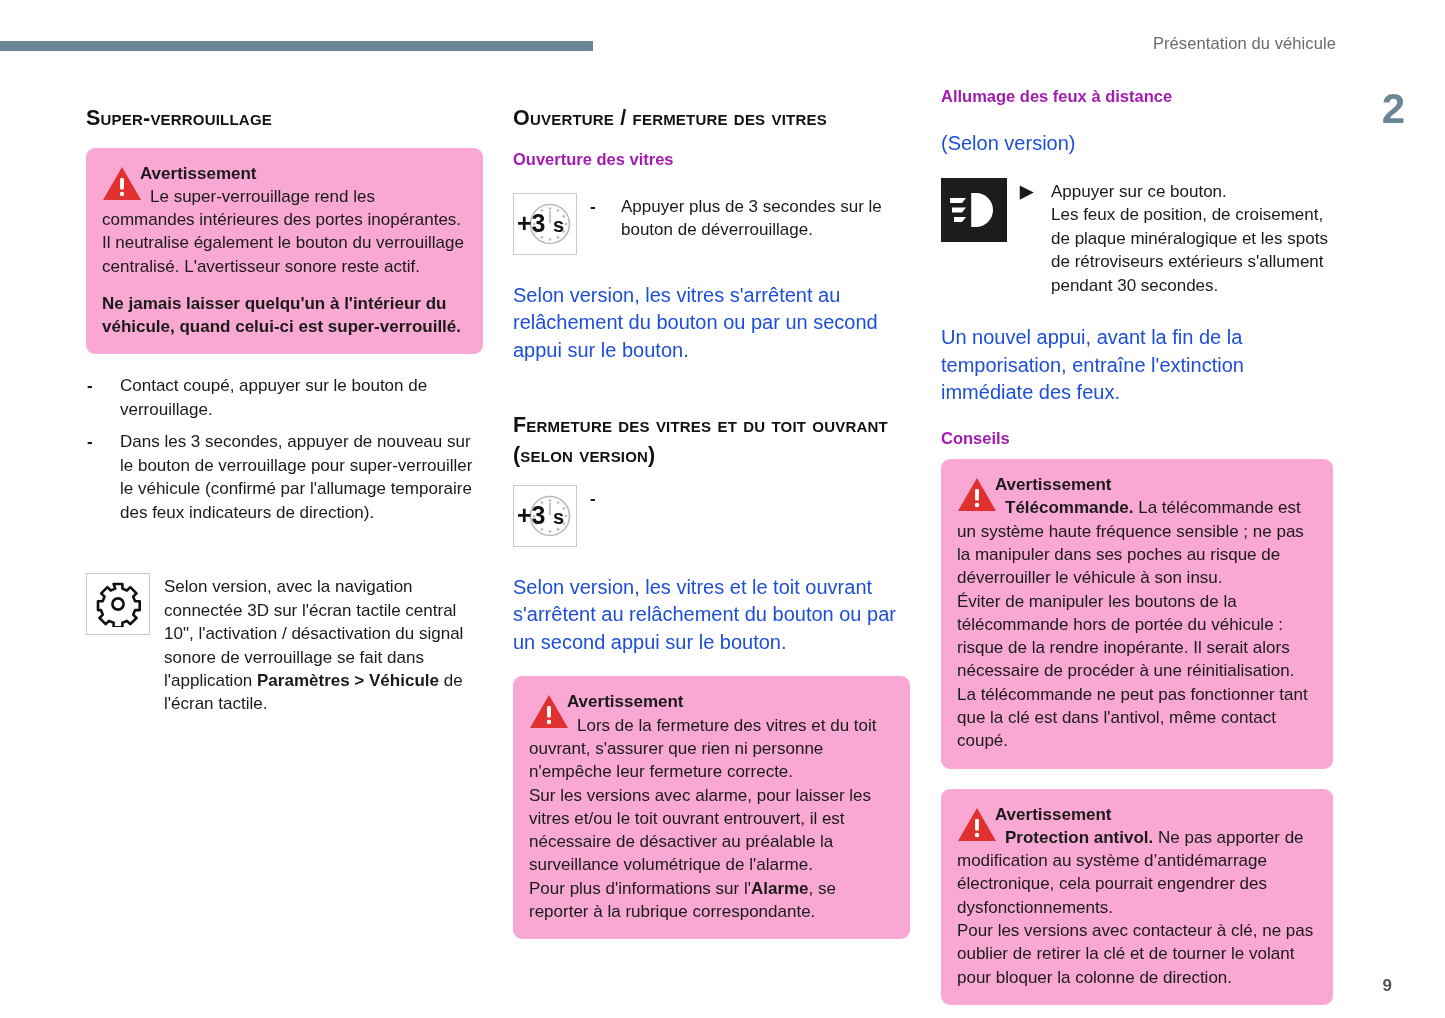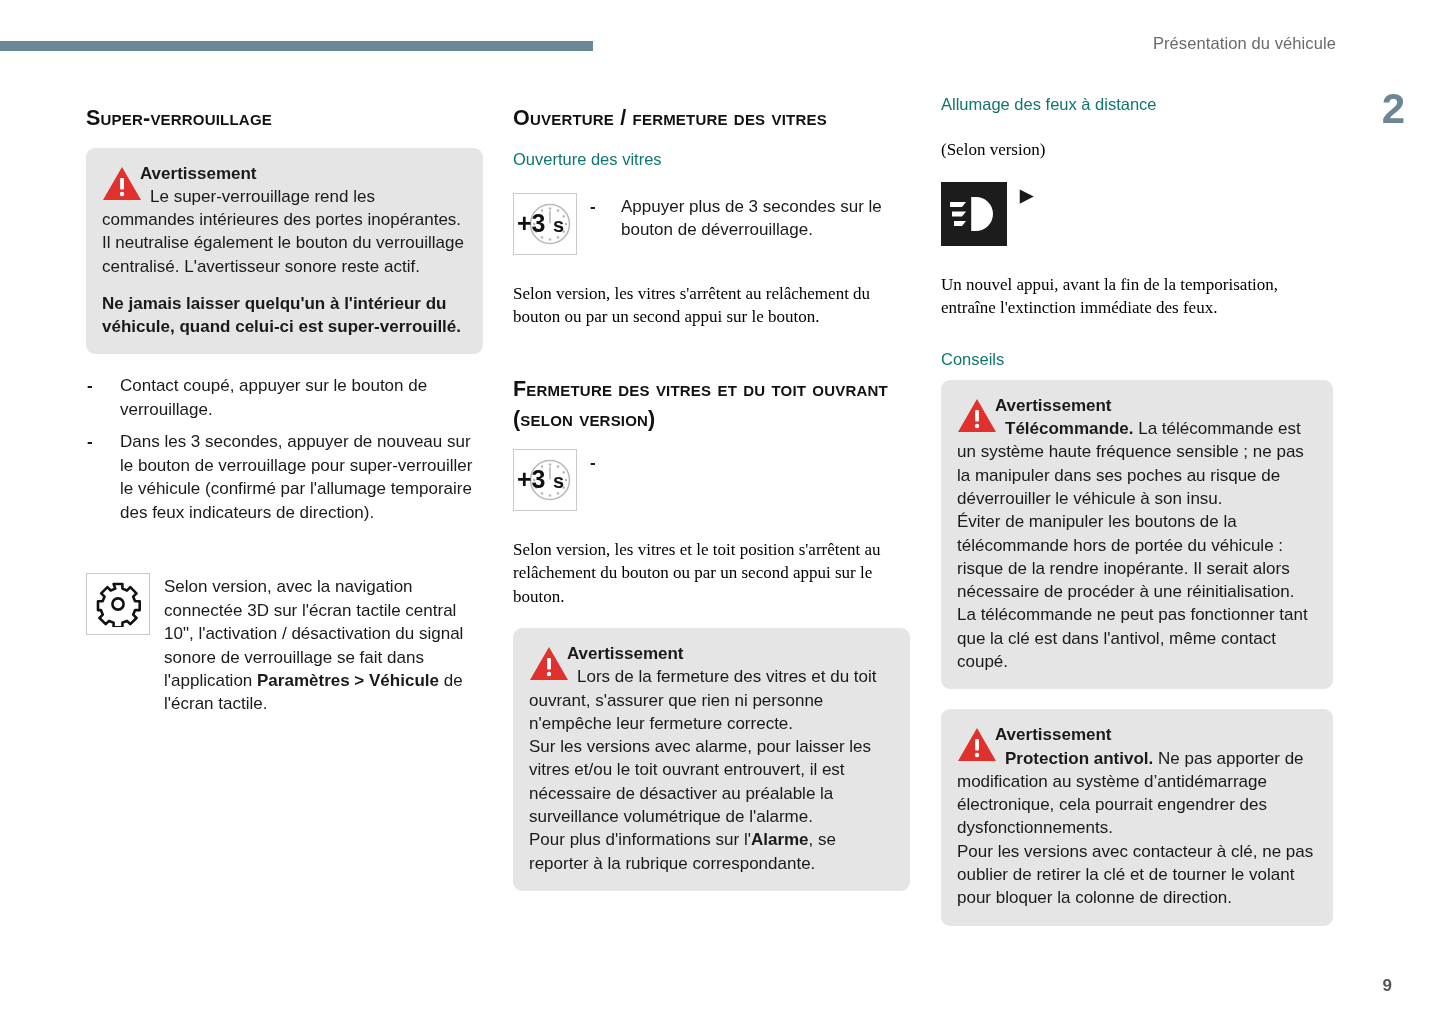--- a/index.html
+++ b/index.html
@@ -43,27 +43,27 @@
   
   h1.sec {
     font-size: 21.5px; font-weight: 700; letter-spacing: .2px;
     line-height: 1.42; color: #111;
     font-variant: small-caps; text-transform: lowercase;
     margin-bottom: 14px;
     margin-top: 18px;
   }
   h1.sec::first-letter { text-transform: uppercase; }
   h2.sub {
-    font-size: 16.5px; font-weight: 400; color: #0f766e;
-    margin-bottom: 10px; line-height: 1.35; margin-top: 8px;
+    font-size: 16.5px; font-weight: 700; color: #a21caf;
+    margin-bottom: 10px; line-height: 1.35;
   }
 
   
   p.body {
-    font-size: 17px; line-height: 1.38; color: #000000; font-family: Liberation Serif, serif;
+    font-size: 20px; line-height: 1.38; color: #1d4ed8;
   }
   .gap-s { height: 13px; }
   .gap-m { height: 20px; }
   .gap-l { height: 27px; }
 
   b, strong { font-weight: 700; }
 
   
   ul.dash { list-style: none; }
   ul.dash li {
@@ -72,21 +72,21 @@
     font-size: 17px; line-height: 1.38;
     margin-bottom: 9px;
   }
   ul.dash li .dash-mark {
     position: absolute; left: 1px; top: 0;
     font-weight: 700;
   }
 
   
   .warnbox {
-    background: #e5e5e5;
+    background: #f9a8d4;
     border-radius: 9px;
     padding: 14px 16px 16px 16px;
     font-size: 17px; line-height: 1.37;
   }
   .warn-tri {
     float: left;
     width: 40px; height: 36px;
     margin: 4px 8px 0 0;
     shape-outside: polygon(50% 0, 100% 100%, 0 100%);
   }
@@ -244,21 +244,21 @@
             <text x="1" y="33" font-family="Liberation Sans, sans-serif" font-size="25" font-weight="700" fill="#111">+3</text>
             <text x="37" y="33" font-family="Liberation Sans, sans-serif" font-size="20" font-weight="700" fill="#111">s</text>
           </svg>
         </div>
       </div>
       <div class="imark">-</div>
     </div>
 
     <div class="gap-l"></div>
 
-    <p class="body">Selon version, les vitres et le toit position s'arrêtent au relâchement du bouton ou par un second appui sur le bouton.</p>
+    <p class="body">Selon version, les vitres et le toit ouvrant s'arrêtent au relâchement du bouton ou par un second appui sur le bouton.</p>
 
     <div class="gap-m"></div>
 
     <div class="warnbox">
       <svg class="warn-tri" viewBox="0 0 40 36">
         <path d="M20 1 L39 34 L1 34 Z" fill="#e0312f"></path>
         <rect x="18.1" y="12" width="3.8" height="11.5" rx="1" fill="#ffffff"></rect>
         <circle cx="20" cy="28" r="2.2" fill="#ffffff"></circle>
       </svg>
       <span class="warn-title">Avertissement</span>
@@ -286,20 +286,22 @@
             <rect x="20.2" y="4" width="3" height="34" fill="#1c1c1c"></rect>
             <g fill="#ffffff">
               <polygon points="2,9 18,9 14,14 2,14"></polygon>
               <polygon points="4,18.5 18,18.5 14,23.5 4,23.5"></polygon>
               <polygon points="6,28 18,28 14,33 6,33"></polygon>
             </g>
           </svg>
         </div>
       </div>
       <div class="imark tri-mark">▶</div>
+      <div class="itxt" style="white-space:pre-line">Appuyer sur ce bouton.
+Les feux de position, de croisement, de plaque minéralogique et les spots de rétroviseurs extérieurs s'allument pendant 30 secondes.</div>
     </div>
 
     <div class="gap-l"></div>
 
     <p class="body">Un nouvel appui, avant la fin de la temporisation, entraîne l'extinction immédiate des feux.</p>
 
     <div class="gap-m"></div>
 
     <h2 class="sub">Conseils</h2>
 

